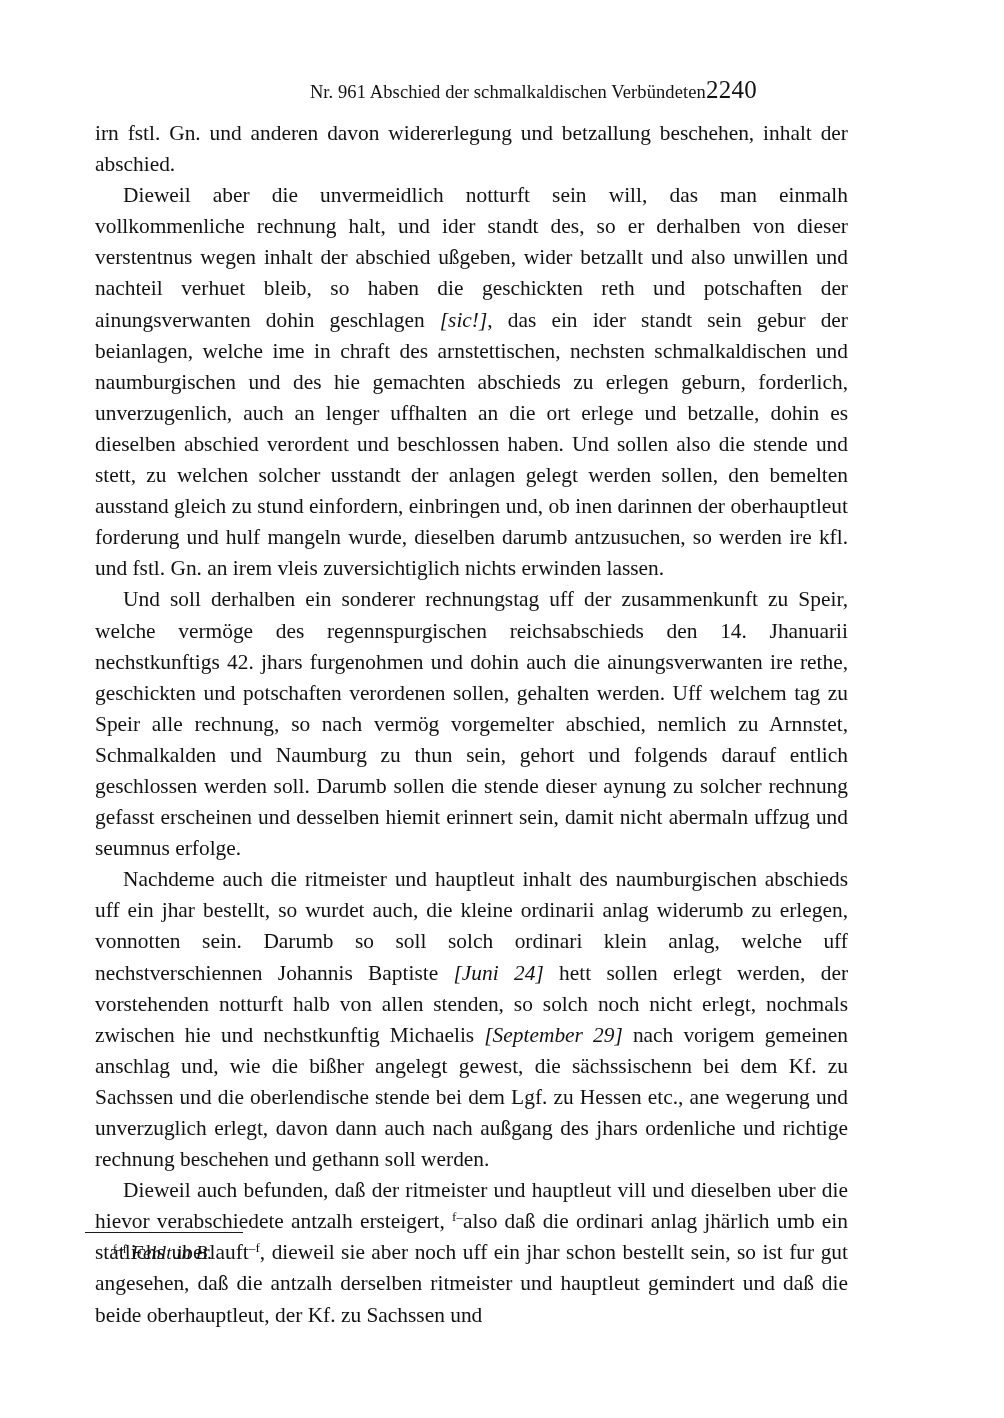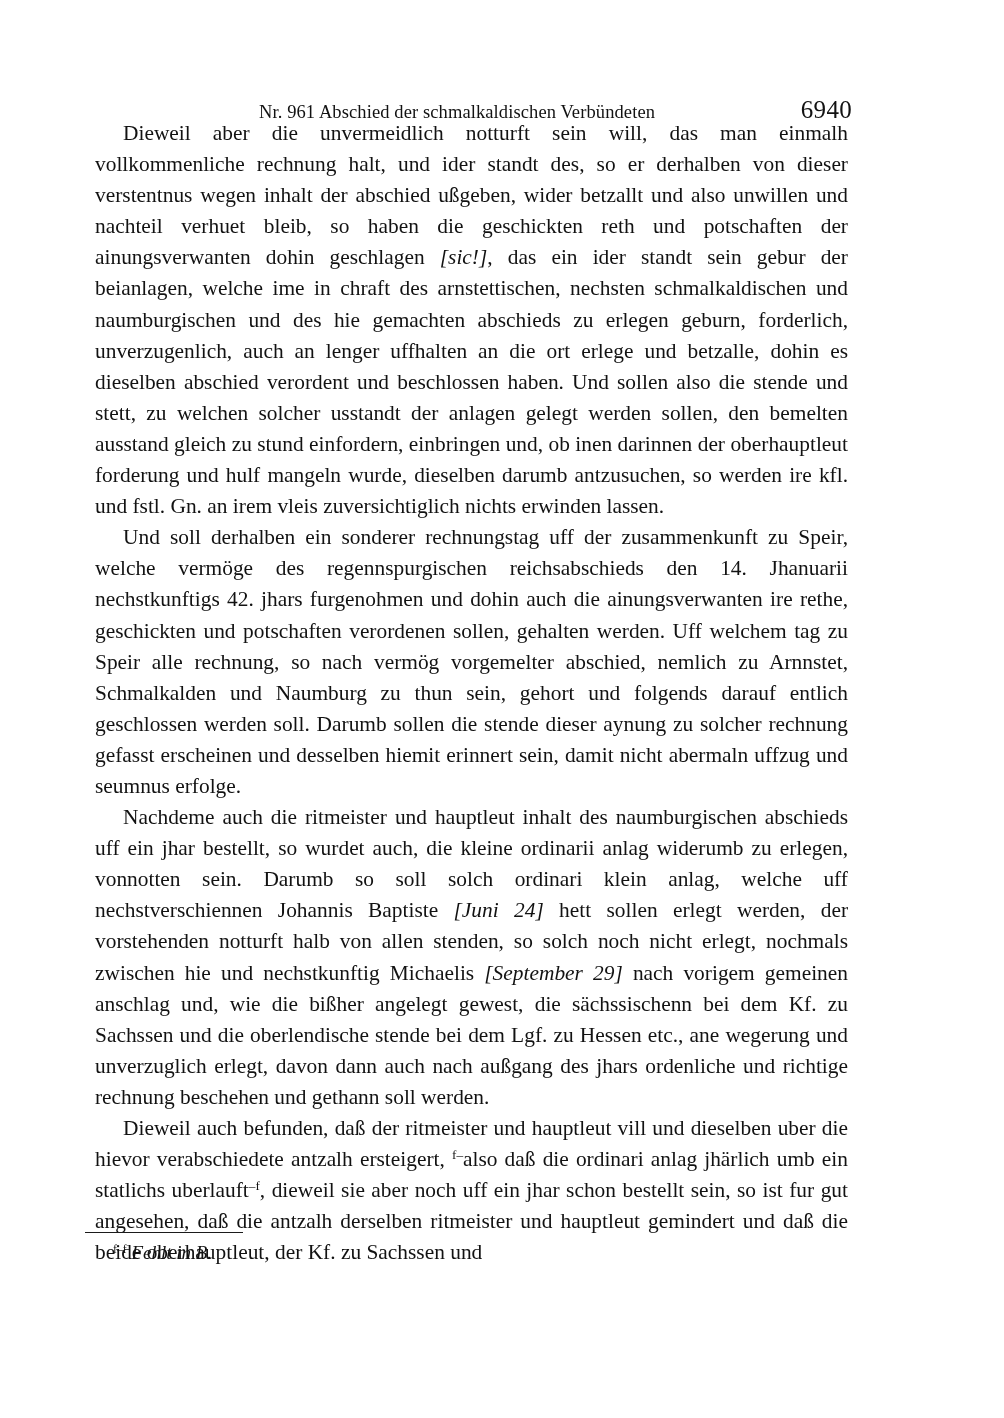--- a/index.html
+++ b/index.html
@@ -18,27 +18,26 @@
     position: relative;
     width: 1004px;
     height: 1418px;
     box-sizing: border-box;
     overflow: hidden;
   }
 
   
   .running-head {
     position: absolute;
-    left: 99px;
+    left: 77px;
     top: 76px;
     width: 753px;
     display: flex;
     align-items: baseline;
-    justify-content: space-between;
-    margin-top: 20px;
+    justify-content: center;
   }
   .running-head-title {
     font-size: 18.5px;
     letter-spacing: 0.1px;
     white-space: nowrap;
     margin-left: 160px;
   }
   .running-head-folio {
     font-size: 25px;
     letter-spacing: 0.3px;
@@ -96,24 +95,25 @@
     font-style: italic;
   }
 </style>
 </head>
 <body>
 
 <div class="page">
 
   <div class="running-head">
     <span class="running-head-title">Nr. 961 Abschied der schmalkaldischen Verbündeten</span>
-    <span class="running-head-folio">6940</span>
+    <span class="running-head-folio">2240</span>
   </div>
 
   <div class="textblock">
+      <p class="para">irn fstl. Gn. und anderen davon widererlegung und betzallung beschehen, inhalt der abschied.</p>
       <p class="para indent">Dieweil aber die unvermeidlich notturft sein will, das man einmalh vollkommenliche rechnung halt, und ider standt des, so er derhalben von dieser verstentnus wegen inhalt der abschied ußgeben, wider betzallt und also unwillen und nachteil verhuet bleib, so haben die geschickten reth und potschaften der ainungsverwanten dohin geschlagen <i class="ed">[sic!]</i>, das ein ider standt sein gebur der beianlagen, welche ime in chraft des arnstettischen, nechsten schmalkaldischen und naumburgischen und des hie gemachten abschieds zu erlegen geburn, forderlich, unverzugenlich, auch an lenger uffhalten an die ort erlege und betzalle, dohin es dieselben abschied verordent und beschlossen haben. Und sollen also die stende und stett, zu welchen solcher usstandt der anlagen gelegt werden sollen, den bemelten ausstand gleich zu stund einfordern, einbringen und, ob inen darinnen der oberhauptleut forderung und hulf mangeln wurde, dieselben darumb antzusuchen, so werden ire kfl. und fstl. Gn. an irem vleis zuversichtiglich nichts erwinden lassen.</p>
       <p class="para indent">Und soll derhalben ein sonderer rechnungstag uff der zusammenkunft zu Speir, welche vermöge des regennspurgischen reichsabschieds den 14. Jhanuarii nechstkunftigs 42. jhars furgenohmen und dohin auch die ainungsverwanten ire rethe, geschickten und potschaften verordenen sollen, gehalten werden. Uff welchem tag zu Speir alle rechnung, so nach vermög vorgemelter abschied, nemlich zu Arnnstet, Schmalkalden und Naumburg zu thun sein, gehort und folgends darauf entlich geschlossen werden soll. Darumb sollen die stende dieser aynung zu solcher rechnung gefasst erscheinen und desselben hiemit erinnert sein, damit nicht abermaln uffzug und seumnus erfolge.</p>
       <p class="para indent">Nachdeme auch die ritmeister und hauptleut inhalt des naumburgischen abschieds uff ein jhar bestellt, so wurdet auch, die kleine ordinarii anlag widerumb zu erlegen, vonnotten sein. Darumb so soll solch ordinari klein anlag, welche uff nechstverschiennen Johannis Baptiste <i class="ed">[Juni 24]</i> hett sollen erlegt werden, der vorstehenden notturft halb von allen stenden, so solch noch nicht erlegt, nochmals zwischen hie und nechstkunftig Michaelis <i class="ed">[September 29]</i> nach vorigem gemeinen anschlag und, wie die bißher angelegt gewest, die sächssischenn bei dem Kf. zu Sachssen und die oberlendische stende bei dem Lgf. zu Hessen etc., ane wegerung und unverzuglich erlegt, davon dann auch nach außgang des jhars ordenliche und richtige rechnung beschehen und gethann soll werden.</p>
       <p class="para indent">Dieweil auch befunden, daß der ritmeister und hauptleut vill und dieselben uber die hievor verabschiedete antzalh ersteigert, <sup class="fnmark">f–</sup>also daß die ordinari anlag jhärlich umb ein statlichs uberlauft<sup class="fnmark">–f</sup>, dieweil sie aber noch uff ein jhar schon bestellt sein, so ist fur gut angesehen, daß die antzalh derselben ritmeister und hauptleut gemindert und daß die beide oberhauptleut, der Kf. zu Sachssen und</p>
     </div>
 
   <div class="footnotes">
     <hr class="footnote-rule">
     <div>
         <p class="footnote"><sup class="fnmark">f–f</sup> <i>Fehlt in B.</i></p>

